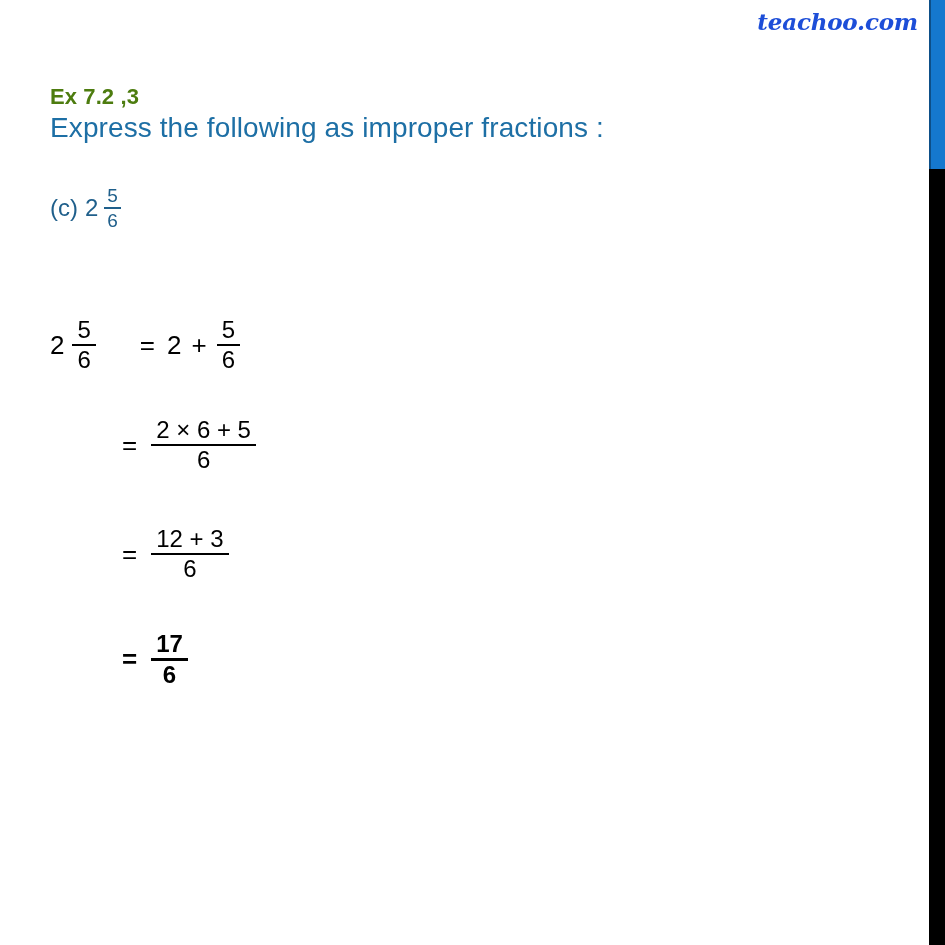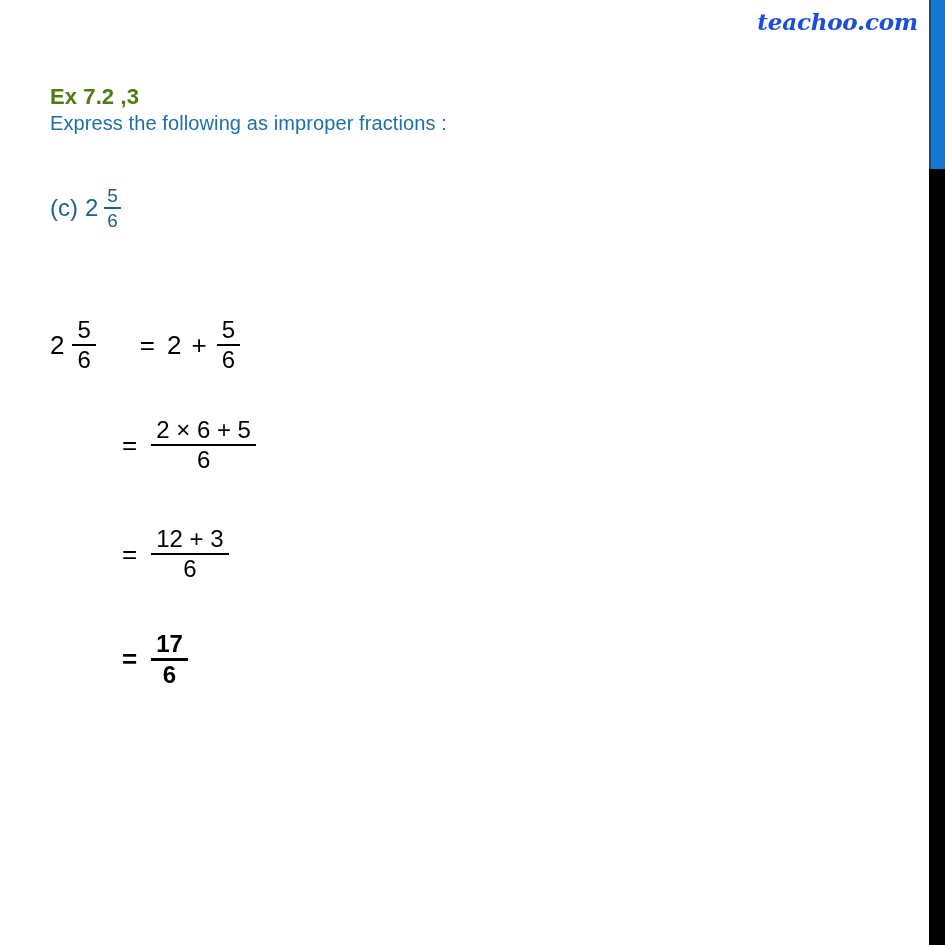--- a/index.html
+++ b/index.html
@@ -57,21 +57,21 @@
     font-size: 22px;
     font-weight: bold;
     color: #4d7c0f;
     letter-spacing: 0.1px;
     margin-top: 28px;
   }
   #instruction-text {
     position: absolute;
     left: 50px;
     top: 112px;
-    font-size: 20px;
+    font-size: 28px;
     font-weight: normal;
     color: #1d6fa5;
     letter-spacing: 0.1px;
   }
 
   
   #question-line {
     position: absolute;
     left: 50px;
     top: 186px;

